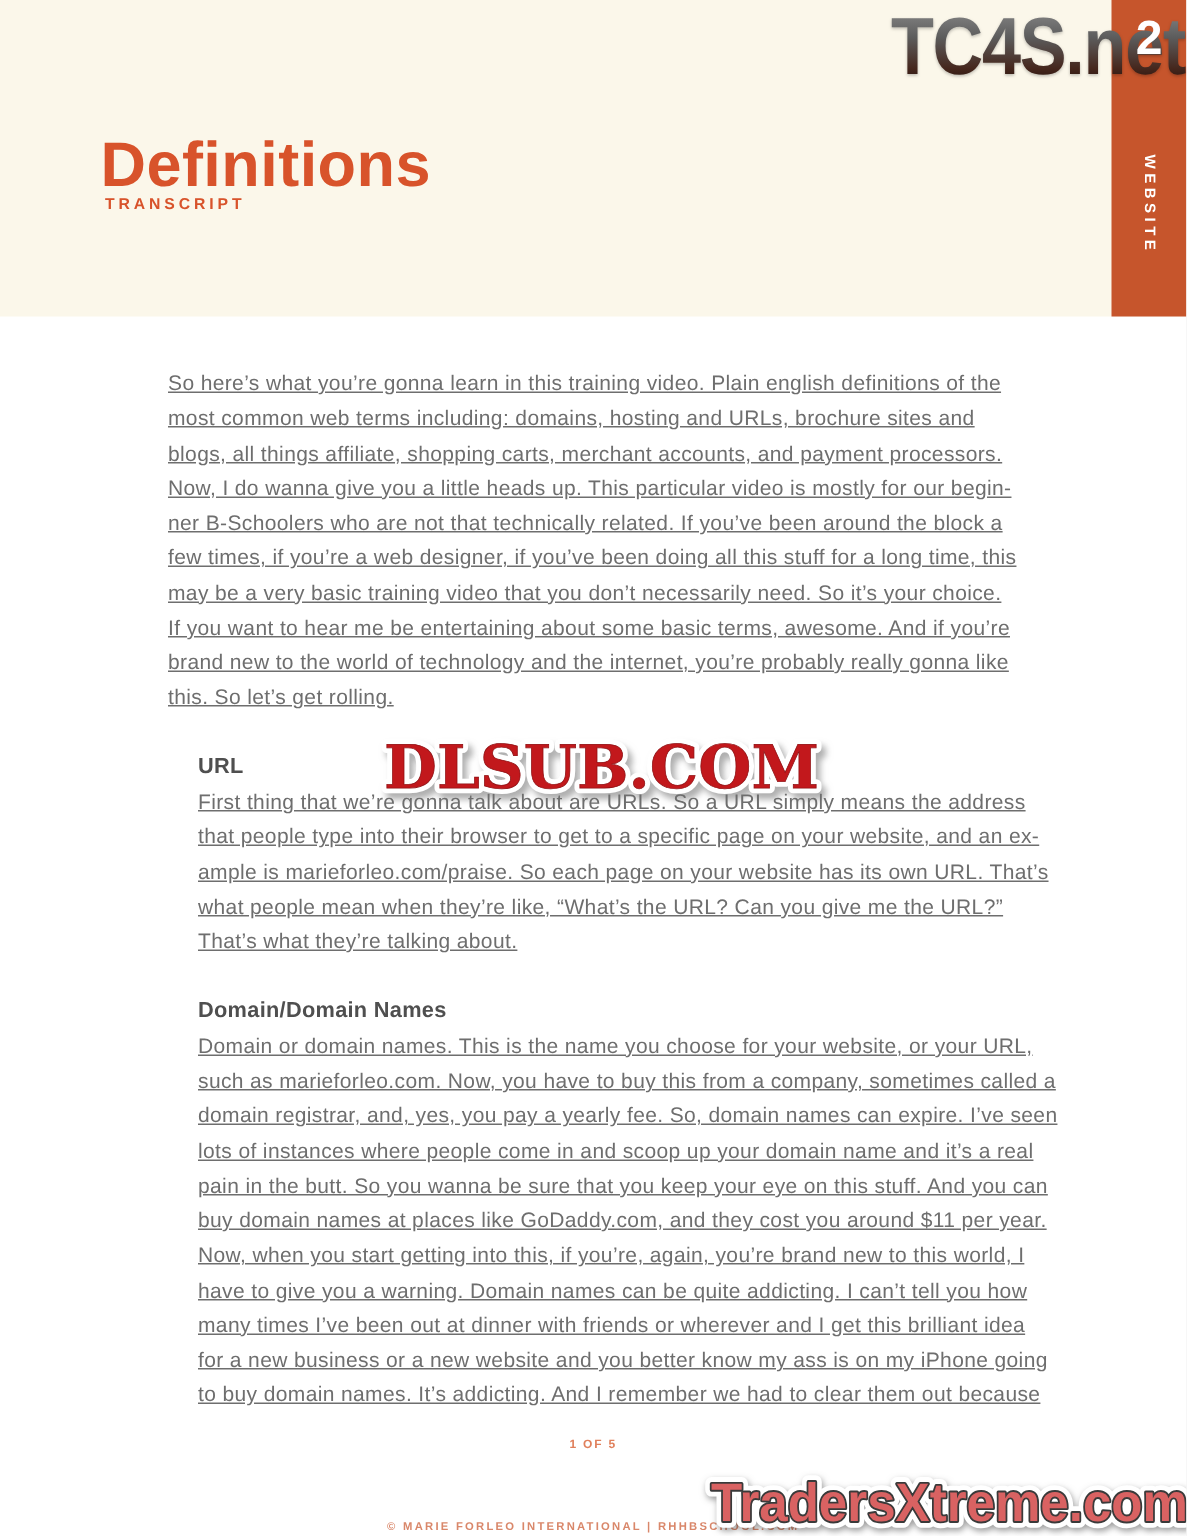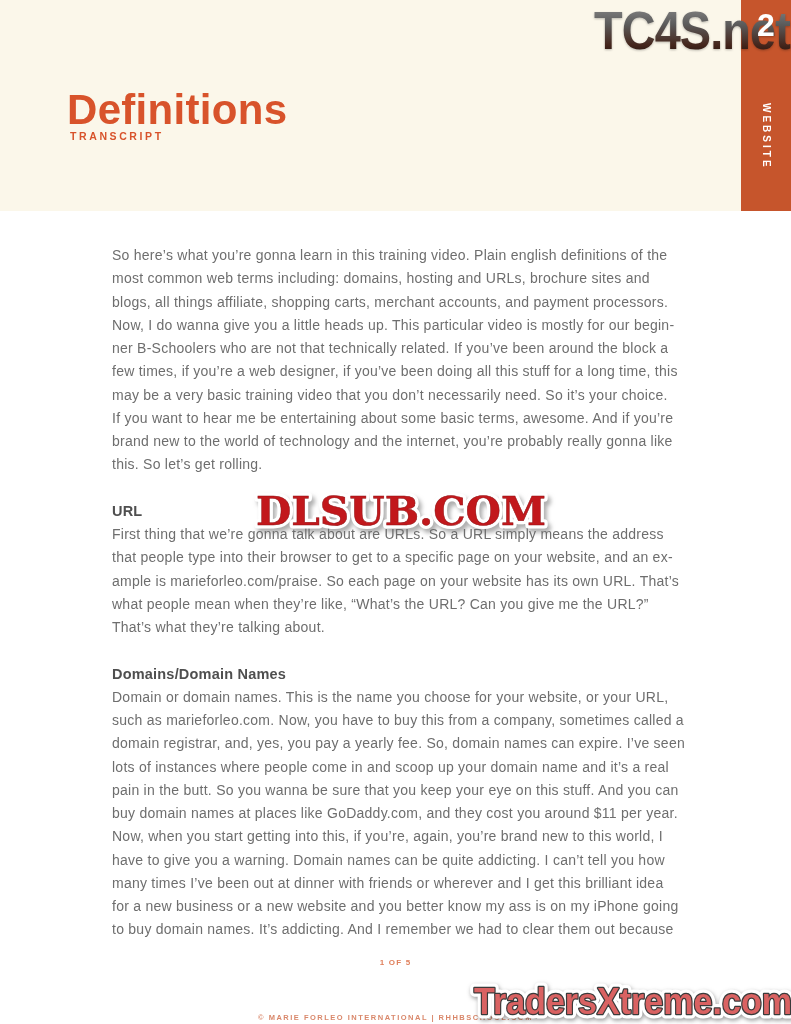--- a/index.html
+++ b/index.html
@@ -48,29 +48,29 @@
   .page-subtitle {
     position:absolute; left:70px; top:130px;
     color:#d8532b; font-weight:bold; font-size:10.5px; letter-spacing:2.6px;
     z-index:5;
   }
   
   .transcript-content {
     position:absolute; left:112px; top:244px; width:600px;
     z-index:5;
   }
-  .section + .section { margin-top:23.25px; }
+  .section + .section { margin-top:23.25px;margin-left:20px; }
   .section-heading {
     font-size:14.5px; line-height:23.25px; font-weight:bold;
     color:#4f4f4f; letter-spacing:0.2px;
   }
   .section-body {
     white-space:pre;
     font-size:14px; line-height:23.25px;
-    color:#6e6e6e; letter-spacing:0.25px;
+    color:#6e6e6e; letter-spacing:0.25px;text-decoration:underline;
   }
   
   .page-indicator {
     position:absolute; left:0; top:958px; width:791px;
     text-align:center;
     color:#e0805c; font-size:8px; font-weight:bold; letter-spacing:1.2px;
     z-index:5;
   }
   .copyright {
     position:absolute; left:0; top:1013px; width:791px;
@@ -130,21 +130,21 @@
     </div>
     <div class="section">
       <div class="section-heading">URL</div>
       <div class="section-body">First thing that we’re gonna talk about are URLs. So a URL simply means the address
 that people type into their browser to get to a specific page on your website, and an ex-
 ample is marieforleo.com/praise. So each page on your website has its own URL. That’s
 what people mean when they’re like, “What’s the URL? Can you give me the URL?”
 That’s what they’re talking about.</div>
     </div>
     <div class="section">
-      <div class="section-heading">Domains/Domain Names</div>
+      <div class="section-heading">Domain/Domain Names</div>
       <div class="section-body">Domain or domain names. This is the name you choose for your website, or your URL,
 such as marieforleo.com. Now, you have to buy this from a company, sometimes called a
 domain registrar, and, yes, you pay a yearly fee. So, domain names can expire. I’ve seen
 lots of instances where people come in and scoop up your domain name and it’s a real
 pain in the butt. So you wanna be sure that you keep your eye on this stuff. And you can
 buy domain names at places like GoDaddy.com, and they cost you around $11 per year.
 Now, when you start getting into this, if you’re, again, you’re brand new to this world, I
 have to give you a warning. Domain names can be quite addicting. I can’t tell you how
 many times I’ve been out at dinner with friends or wherever and I get this brilliant idea
 for a new business or a new website and you better know my ass is on my iPhone going

